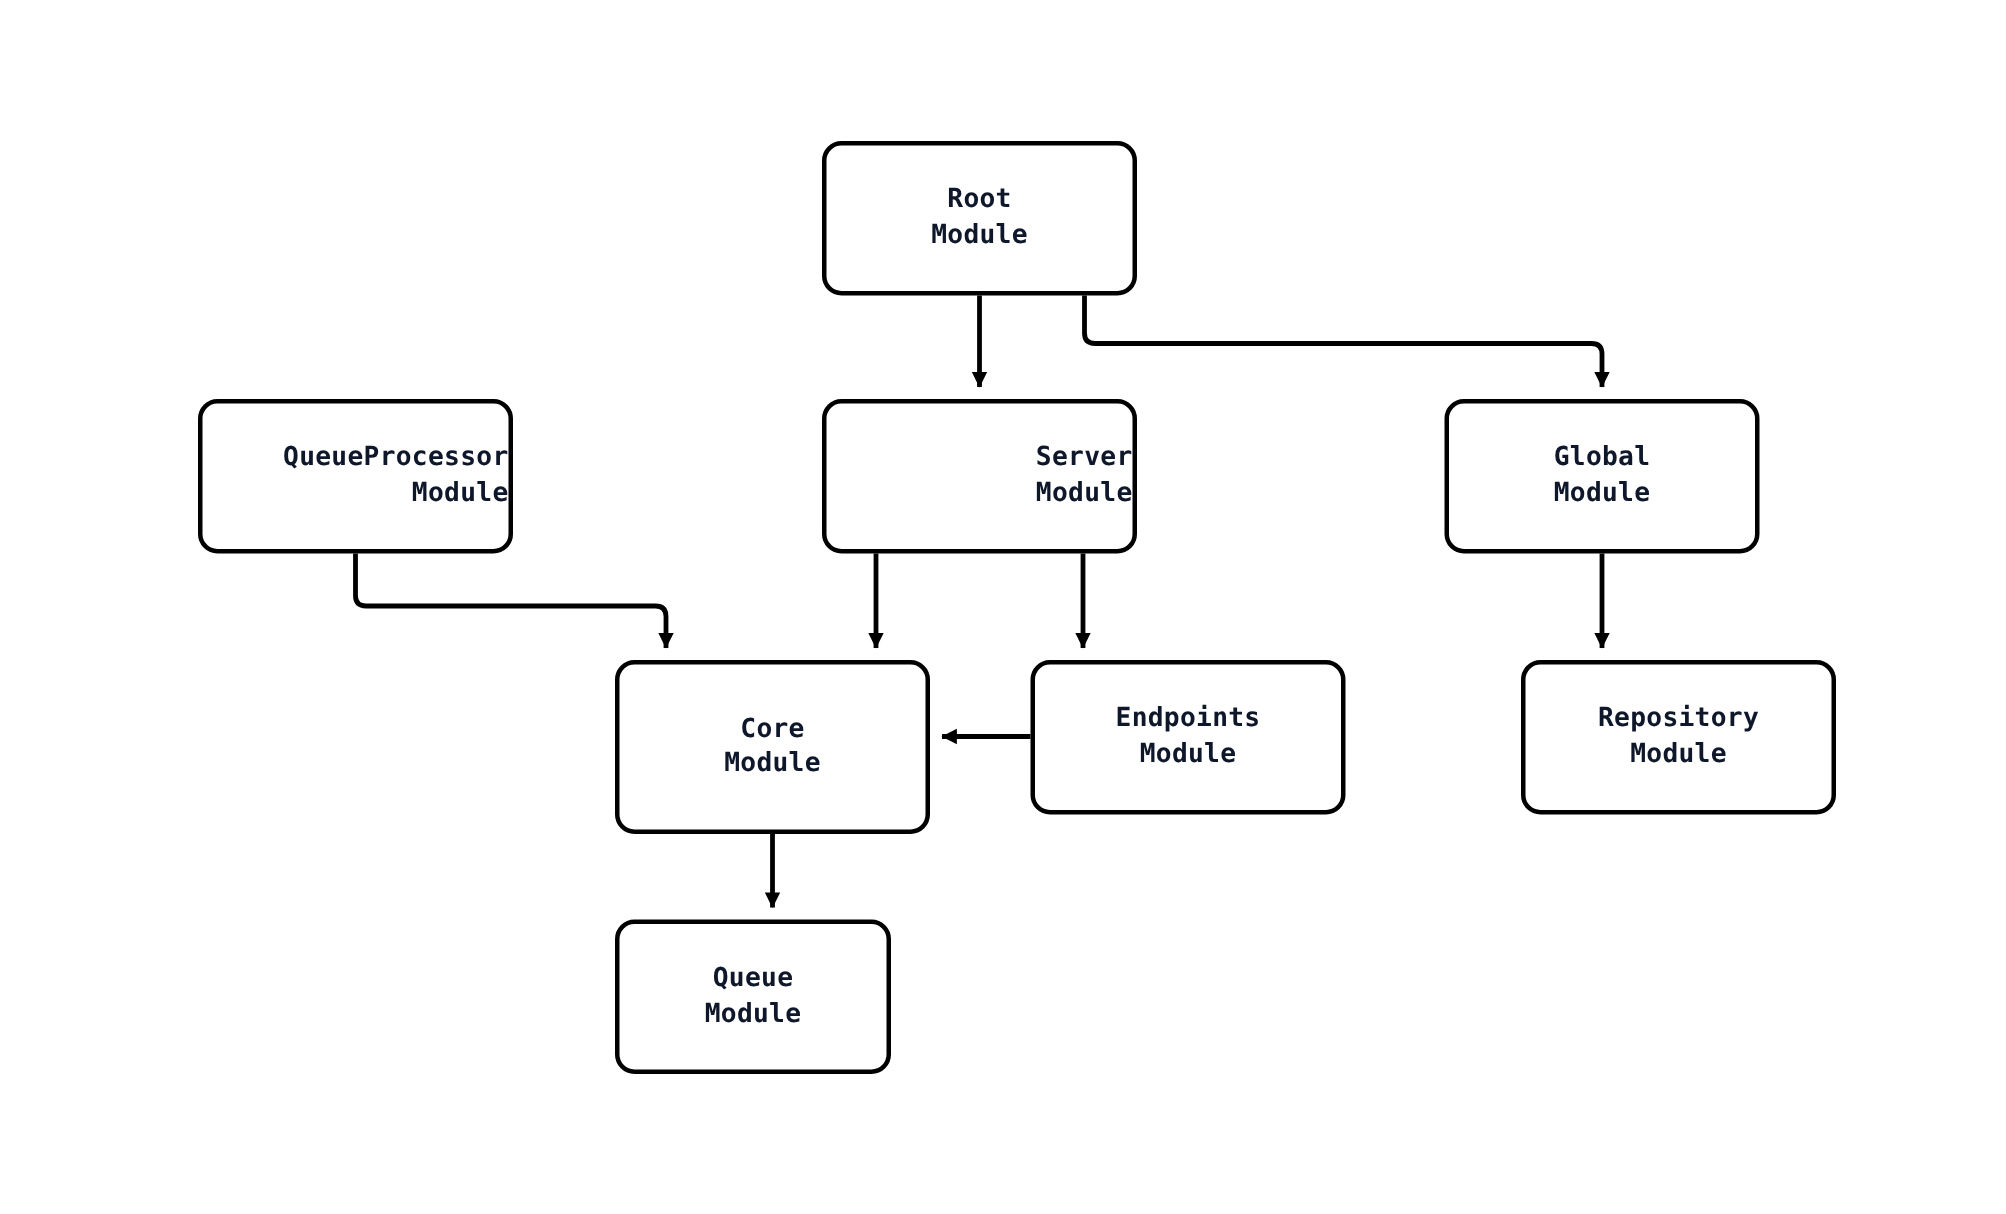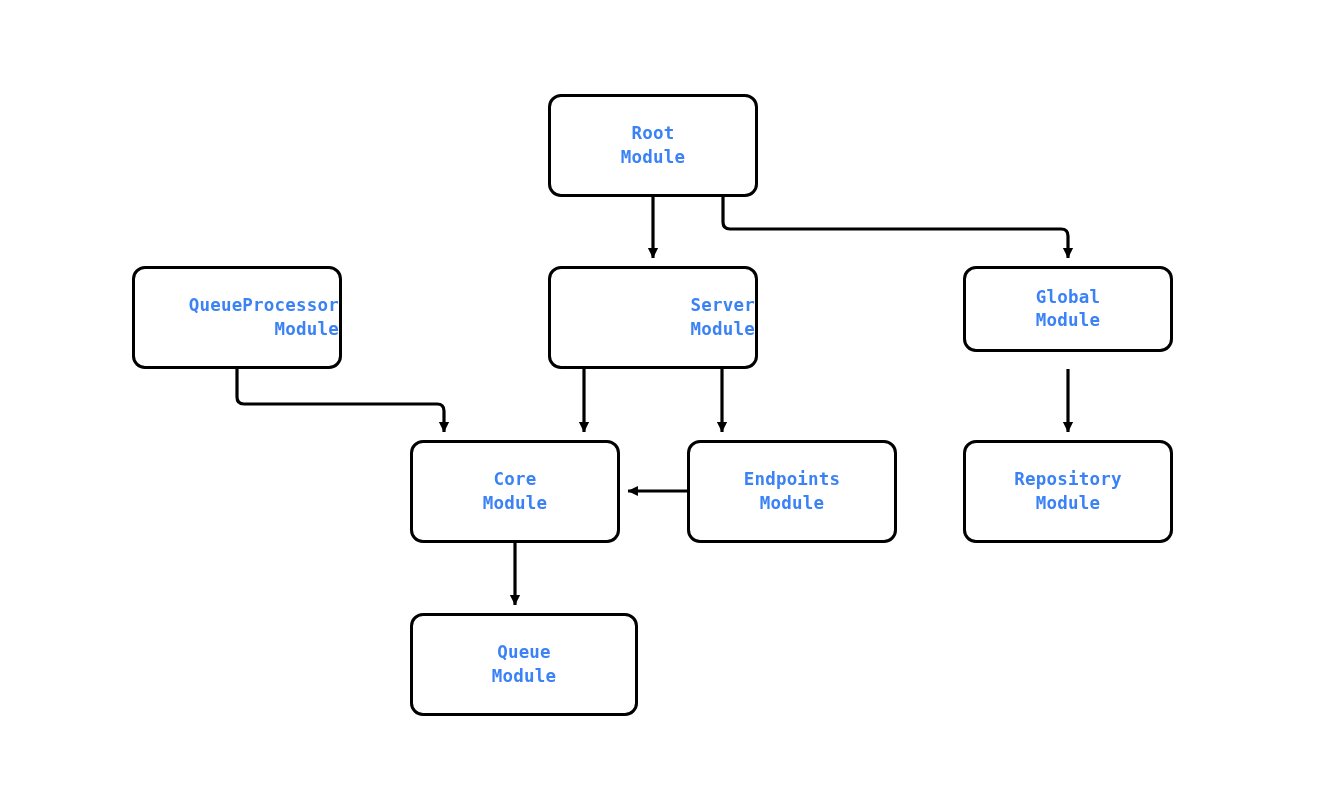--- a/index.html
+++ b/index.html
@@ -34,21 +34,21 @@
     box-sizing: border-box;
     background: #ffffff;
     border: 3.5px solid #000000;
     border-radius: 13px;
     display: flex;
     flex-direction: column;
     align-items: center;
     justify-content: center;
     text-align: center;
     line-height: 1.33;
-    color: #3b82f6;
+    color: #0f172a;
   }
   .node-line {
     display: block;
     white-space: pre;
     font-family: "DejaVu Sans Mono", "Liberation Mono", monospace;
     font-size: 17.5px;
     font-weight: 700;
     letter-spacing: 0.2px;
   }
 </style>
@@ -87,38 +87,38 @@
   <div class="node" style="left: 132px; top: 266px; width: 210px; height: 103px; align-items: flex-end;">
     <span class="node-line">QueueProcessor</span>
     <span class="node-line">Module</span>
   </div>
 
   <div class="node" style="left: 548px; top: 266px; width: 210px; height: 103px; align-items: flex-end;">
     <span class="node-line">Server</span>
     <span class="node-line">Module</span>
   </div>
 
-  <div class="node" style="left: 963px; top: 266px; width: 210px; height: 86px;">
+  <div class="node" style="left: 963px; top: 266px; width: 210px; height: 103px;">
     <span class="node-line">Global</span>
     <span class="node-line">Module</span>
   </div>
 
-  <div class="node" style="left: 410px; top: 440px; width: 210px; height: 103px;">
+  <div class="node" style="left: 410px; top: 440px; width: 210px; height: 116px;">
     <span class="node-line">Core</span>
     <span class="node-line">Module</span>
   </div>
 
   <div class="node" style="left: 687px; top: 440px; width: 210px; height: 103px;">
     <span class="node-line">Endpoints</span>
     <span class="node-line">Module</span>
   </div>
 
-  <div class="node" style="left: 963px; top: 440px; width: 210px; height: 103px;">
+  <div class="node" style="left: 1014px; top: 440px; width: 210px; height: 103px;">
     <span class="node-line">Repository</span>
     <span class="node-line">Module</span>
   </div>
 
-  <div class="node" style="left: 410px; top: 613px; width: 228px; height: 103px;">
+  <div class="node" style="left: 410px; top: 613px; width: 184px; height: 103px;">
     <span class="node-line">Queue</span>
     <span class="node-line">Module</span>
   </div>
 
 </div>
 
 </body></html>

